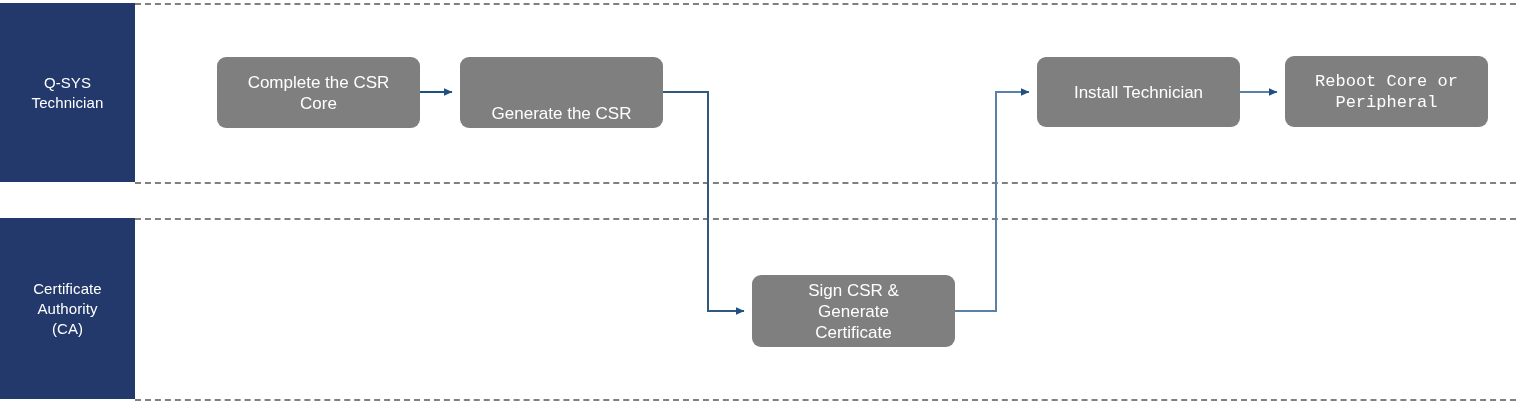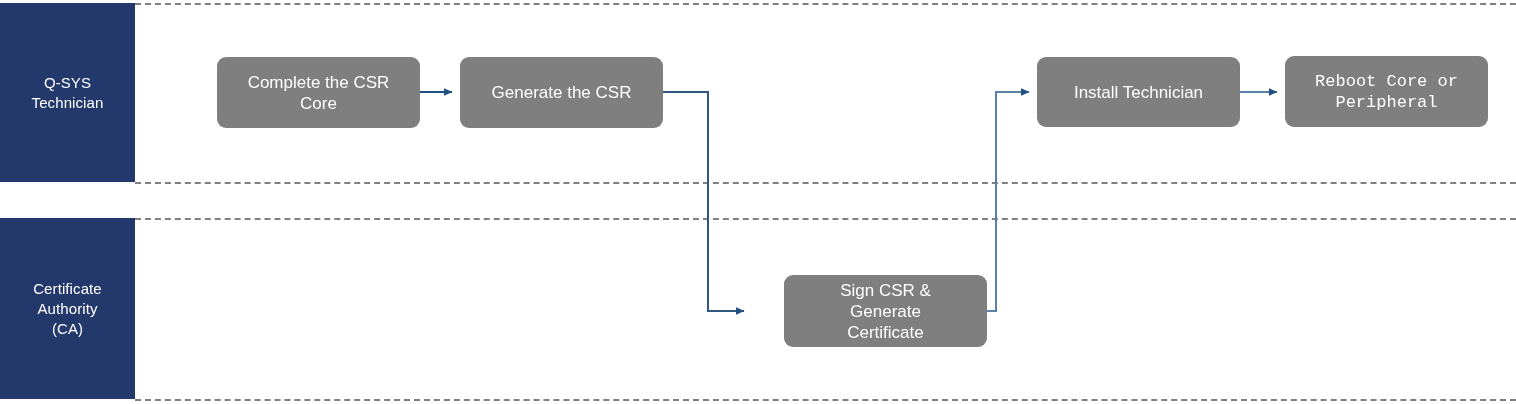--- a/index.html
+++ b/index.html
@@ -115,32 +115,32 @@
     <path d="M 955 311 L 996 311 L 996 92 L 1029 92" fill="none" stroke="#5a81a8" stroke-width="2" marker-end="url(#arrowhead)"></path>
 
     <path d="M 1240 92 L 1277 92" fill="none" stroke="#5a81a8" stroke-width="2" marker-end="url(#arrowhead)"></path>
   </svg>
 
   <div class="node" style="left:217px; top:57px; width:203px; height:71px;">
     <span class="node-label">Complete the CSR
 Core</span>
   </div>
 
-  <div class="node" style="left:460px; top:57px; width:203px; height:71px;">
+  <div class="node" style="left:460px; top:57px; width:203px; height:71px;align-items:flex-end;">
     <span class="node-label">Generate the CSR</span>
   </div>
 
   <div class="node" style="left:1037px; top:57px; width:203px; height:70px;">
     <span class="node-label">Install Technician</span>
   </div>
 
   <div class="node" style="left:1285px; top:56px; width:203px; height:71px;font-family:Liberation Mono, monospace;">
     <span class="node-label">Reboot Core or
 Peripheral</span>
   </div>
 
-  <div class="node" style="left:752px; top:275px; width:203px; height:72px;margin-left:32px;">
+  <div class="node" style="left:752px; top:275px; width:203px; height:72px;">
     <span class="node-label">Sign CSR &amp;
 Generate
 Certificate</span>
   </div>
 
 </div>
 
 </body></html>

